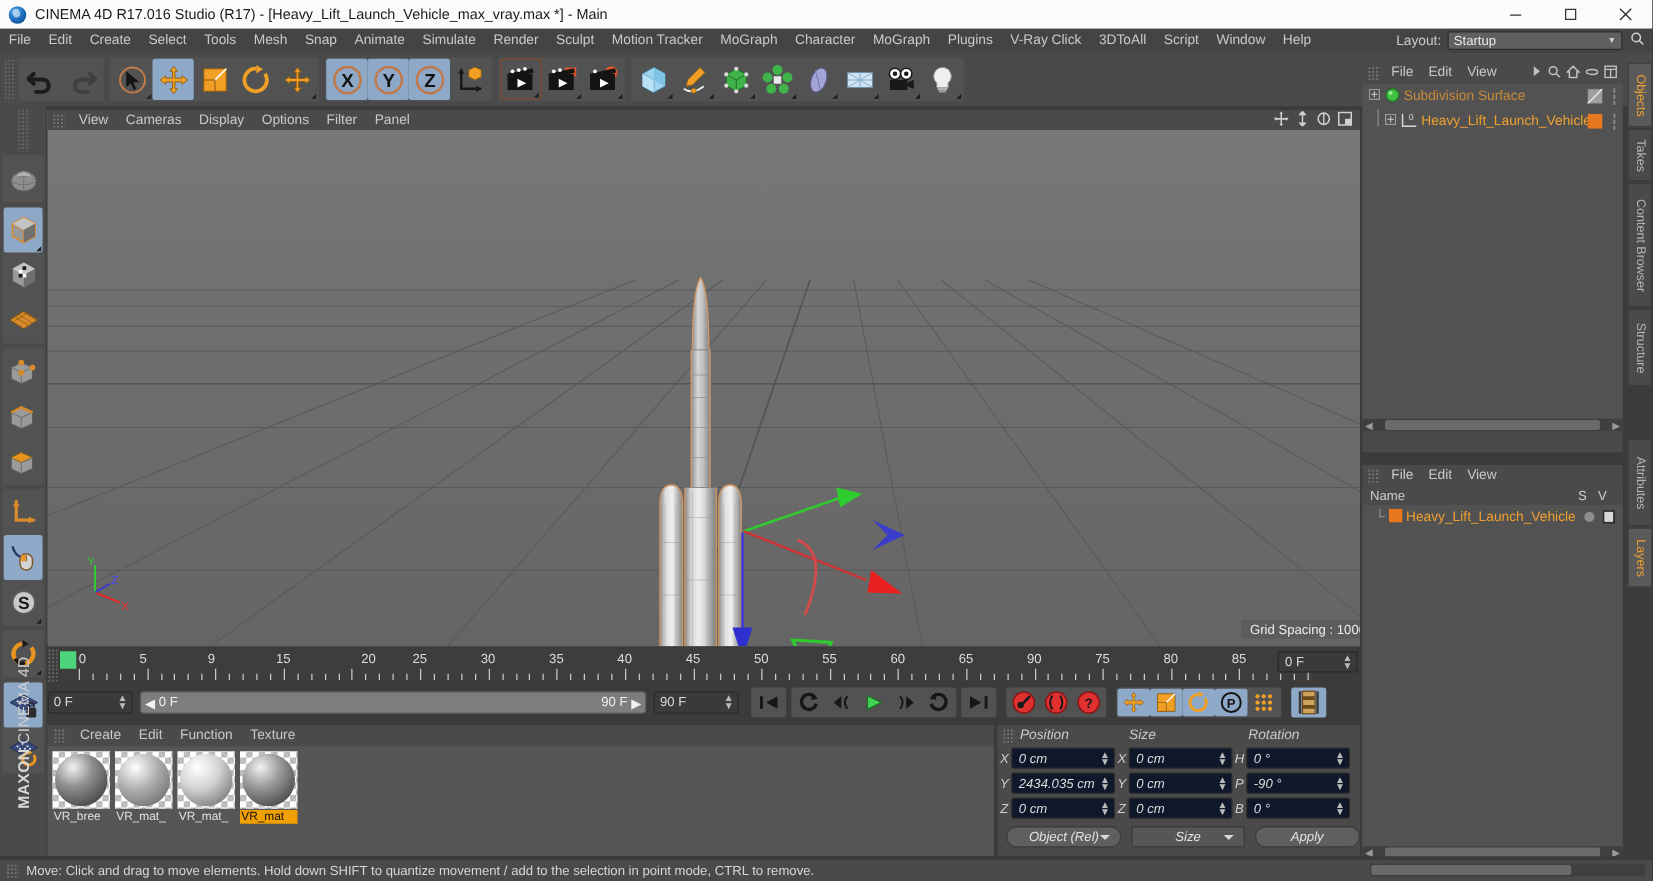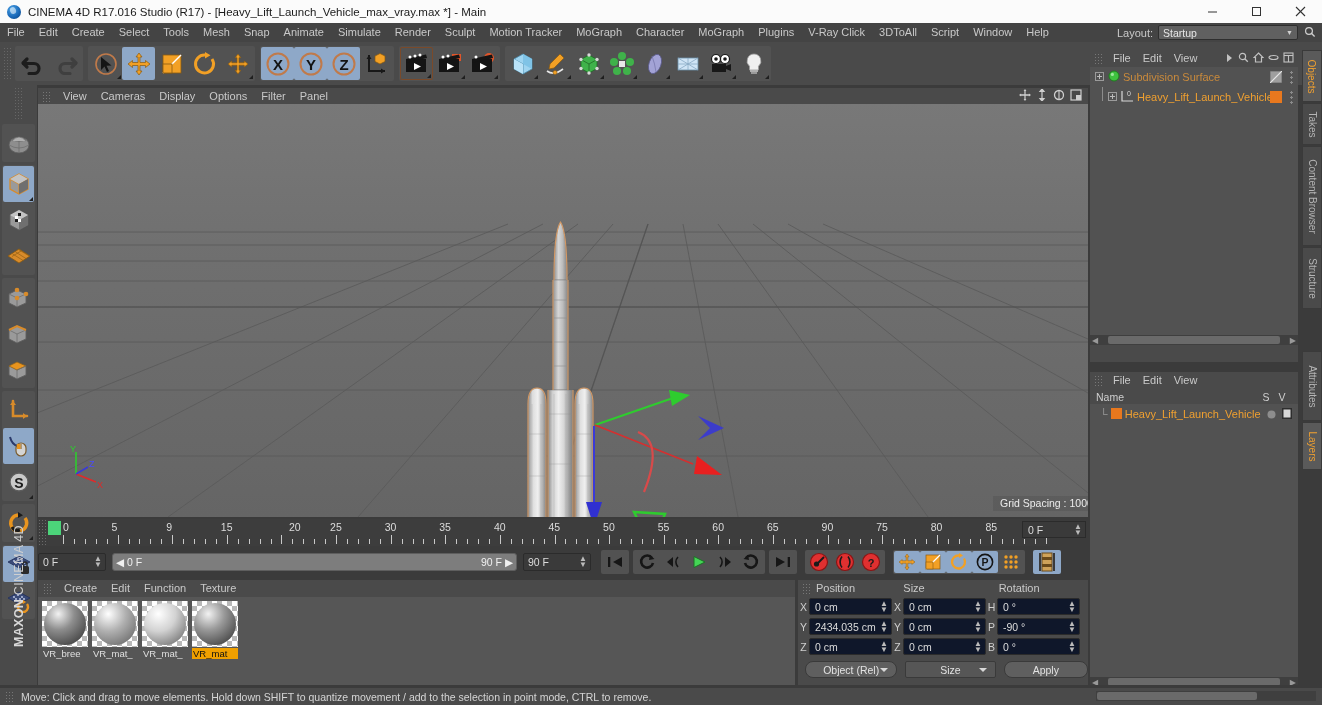--- a/index.html
+++ b/index.html
@@ -155,21 +155,21 @@
       linear-gradient(45deg,#b9b9b9 25%,transparent 25%,transparent 75%,#b9b9b9 75%),
       linear-gradient(45deg,#b9b9b9 25%,#fff 25%,#fff 75%,#b9b9b9 75%);
     background-size:10px 10px; background-position:0 0,5px 5px; }
   .mat .ball{ position:absolute; left:2px; top:2px; width:42px;height:42px;border-radius:50%; }
   .mat .nm{ font-size:9.5px; text-align:left; color:#e0e0e0; margin-top:1px;
     white-space:nowrap; overflow:hidden; padding-left:1px;}
   .mat .nm.sel{ background:#f0a000; color:#101010; }
 
   
   .coords{
-    position:absolute; left:798px; top:580px; width:290px; height:105px; background:#4a4a4a;
+    position:absolute; left:798px; top:580px; width:290px; height:105px; background:#4a4a4a;font-style:italic;
   }
   .co-head{ height:16px; display:flex; align-items:center; font-size:11px; color:#c9c9c9;}
   .co-grip{width:10px;height:11px;margin:0 4px 0 4px;
     background-image:radial-gradient(#777 .8px, transparent .9px); background-size:3px 3px;}
   .co-row{ display:flex; align-items:center; height:19px; margin-top:1px; }
   .co-lbl{ width:11px; text-align:center; font-size:10.5px; color:#cfcfcf; }
   .co-inp{ height:17px; background:#0f172a; border:1px solid #2b2b2b; border-radius:2px;
     display:flex;align-items:center;padding-left:5px;font-size:10.5px;color:#dcdcdc;position:relative;}
   .co-btn{ height:17px; background:#5f5f5f; border:1px solid #3a3a3a; border-radius:8px;
     display:flex;align-items:center;justify-content:center;font-size:10.5px;color:#e2e2e2;position:relative;}

